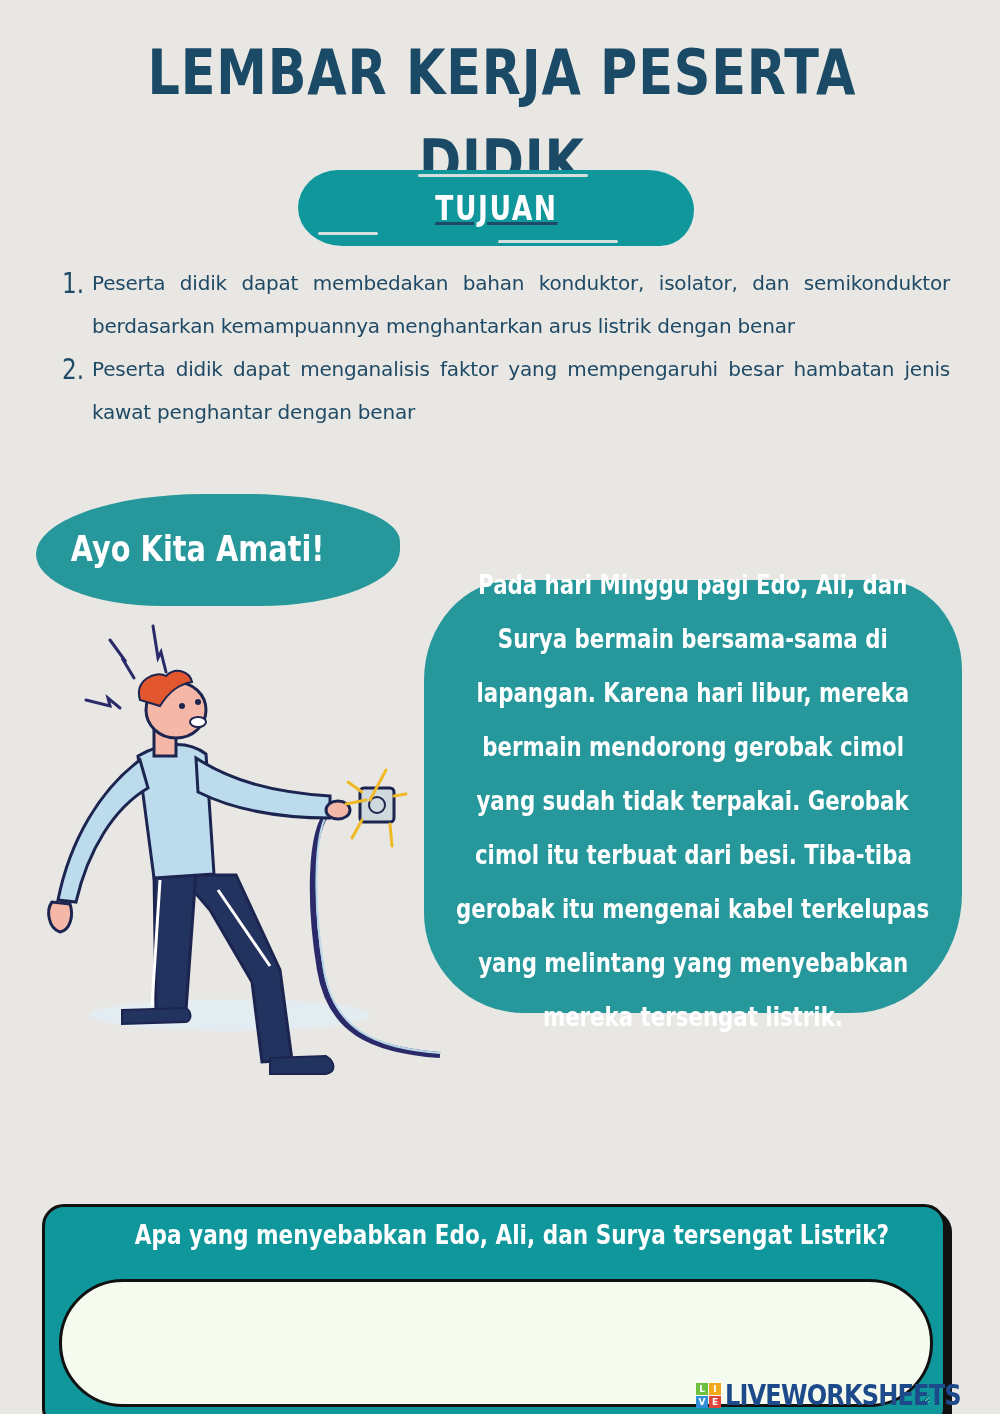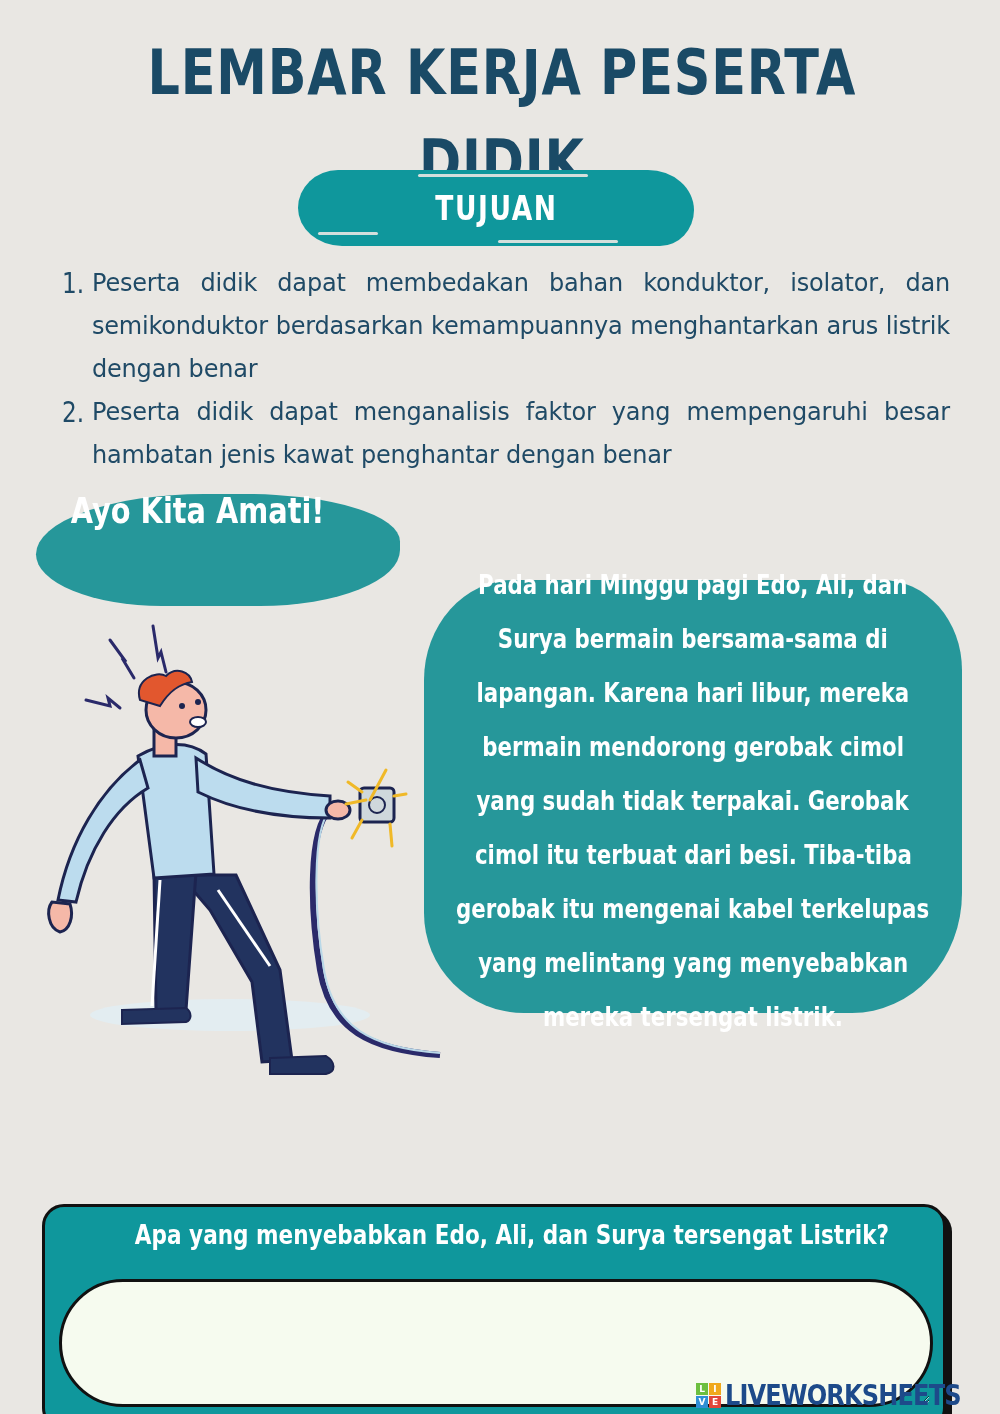--- a/index.html
+++ b/index.html
@@ -14,42 +14,43 @@
     font-family: "DejaVu Sans", sans-serif; font-weight: bold;
     font-size: 62px; letter-spacing: 1px; color: #1a4a66;
     transform: scaleX(0.82); transform-origin: 510px 0;
     line-height: 90px;
   }
   .tujuan-pill {
     position: absolute; left: 298px; top: 170px; width: 396px; height: 76px;
     background: #0f979c; border-radius: 40px 46px 34px 44px / 38px 40px 36px 38px;
     display: flex; align-items: center; justify-content: center;
     box-shadow: inset 0 0 0 2px rgba(255,255,255,0.0);
+    text-decoration: underline;
   }
   .tujuan-pill .brush { position: absolute; height: 3px; background: #e9e7e3; border-radius: 3px; opacity: .9; }
   .tujuan-pill span {
     color: #fff; font-family: "DejaVu Sans", sans-serif; font-weight: bold;
     font-size: 34px; letter-spacing: 2px; transform: scaleX(0.78); display: inline-block;
   }
   .goals {
     position: absolute; left: 62px; top: 262px; width: 888px; margin: 0; padding: 0;
     list-style: none; font-size: 29px; line-height: 43px; color: #1f4a66;
     font-family: "DejaVu Sans", sans-serif;
   }
   .goals li { display: flex; }
   .goals .num { width: 30px; flex: none; transform: scaleX(0.8); transform-origin: left; }
   .goals .txt {
     flex: 1; text-align: justify; text-align-last: left;
-    font-size: 24px; letter-spacing: -0.2px;
+    font-size: 20px; letter-spacing: -0.2px;
   }
   .ayo-blob {
     position: absolute; left: 36px; top: 494px; width: 364px; height: 112px;
     background: #26979a;
     border-radius: 60% 55% 50% 45% / 70% 55% 65% 60%;
-    display: flex; justify-content: center;
+    display: flex; align-items: center; justify-content: center;
   }
   .ayo-blob span {
     color: #fff; font-family: "DejaVu Sans", sans-serif; font-weight: bold;
     font-size: 36px; transform: scaleX(0.8); display: inline-block; margin-left: -40px; margin-top: -4px;
   }
   .story-box {
     position: absolute; left: 424px; top: 580px; width: 538px; height: 433px;
     background: #26979a; border-radius: 90px 80px 110px 100px / 100px 90px 120px 100px;
     display: flex; flex-direction: column; align-items: center; justify-content: center;
     padding-top: 8px; box-sizing: border-box;

